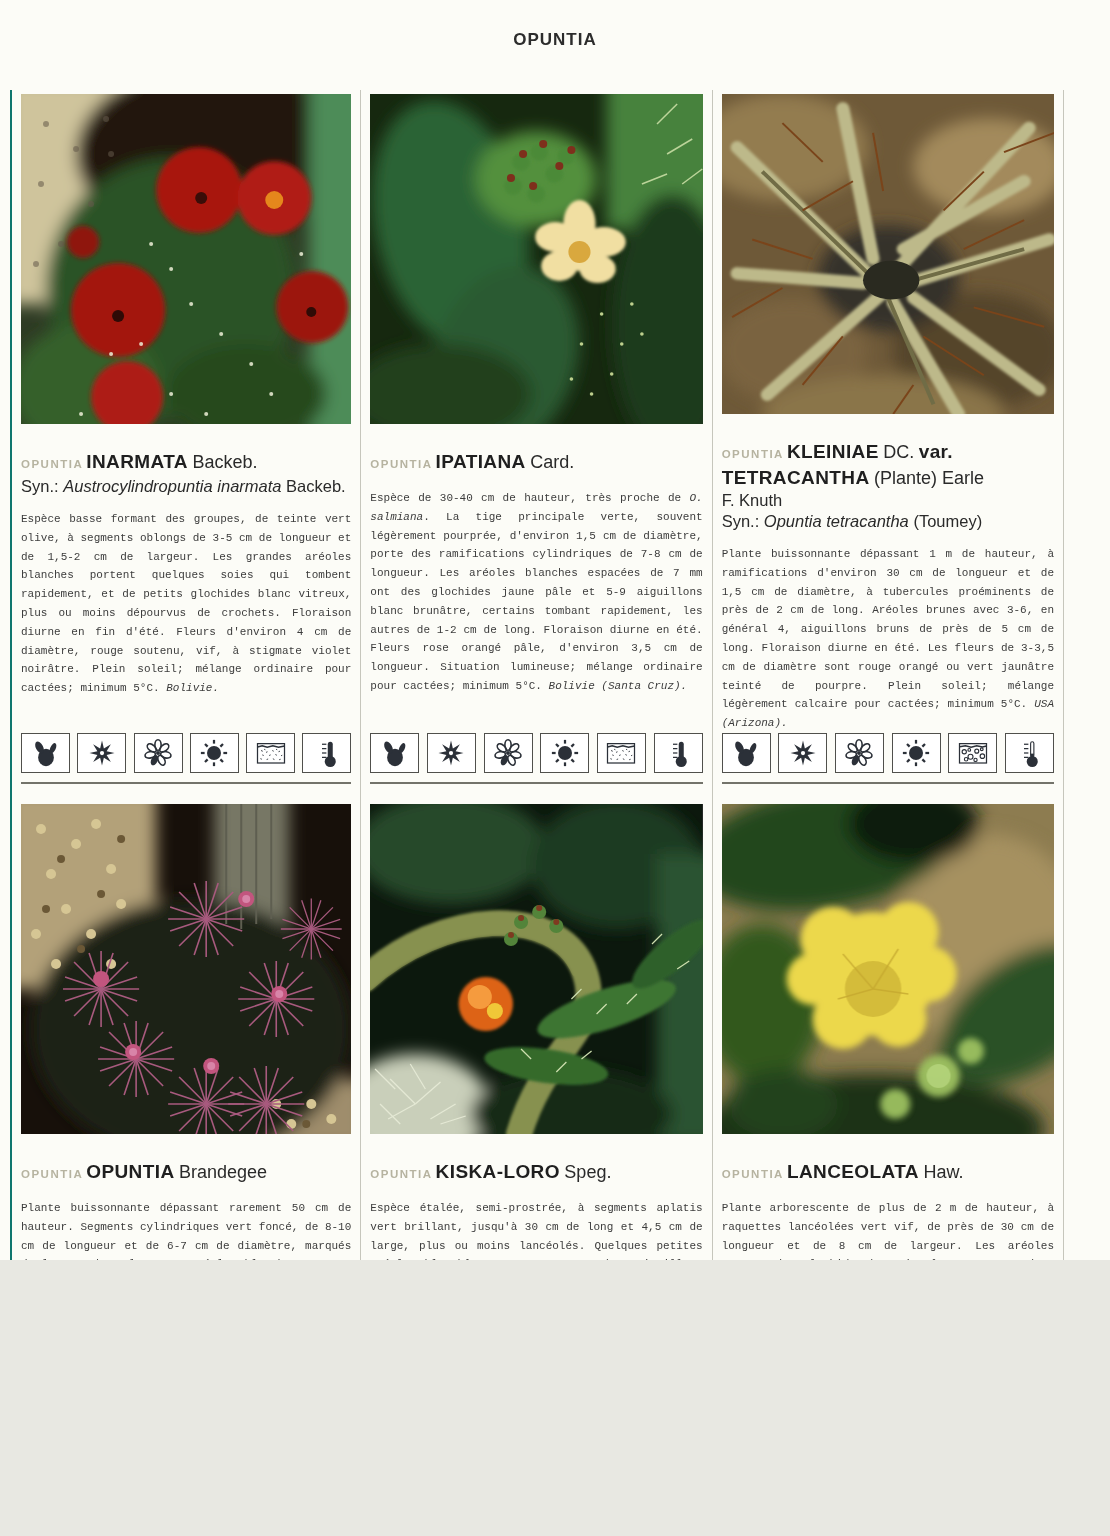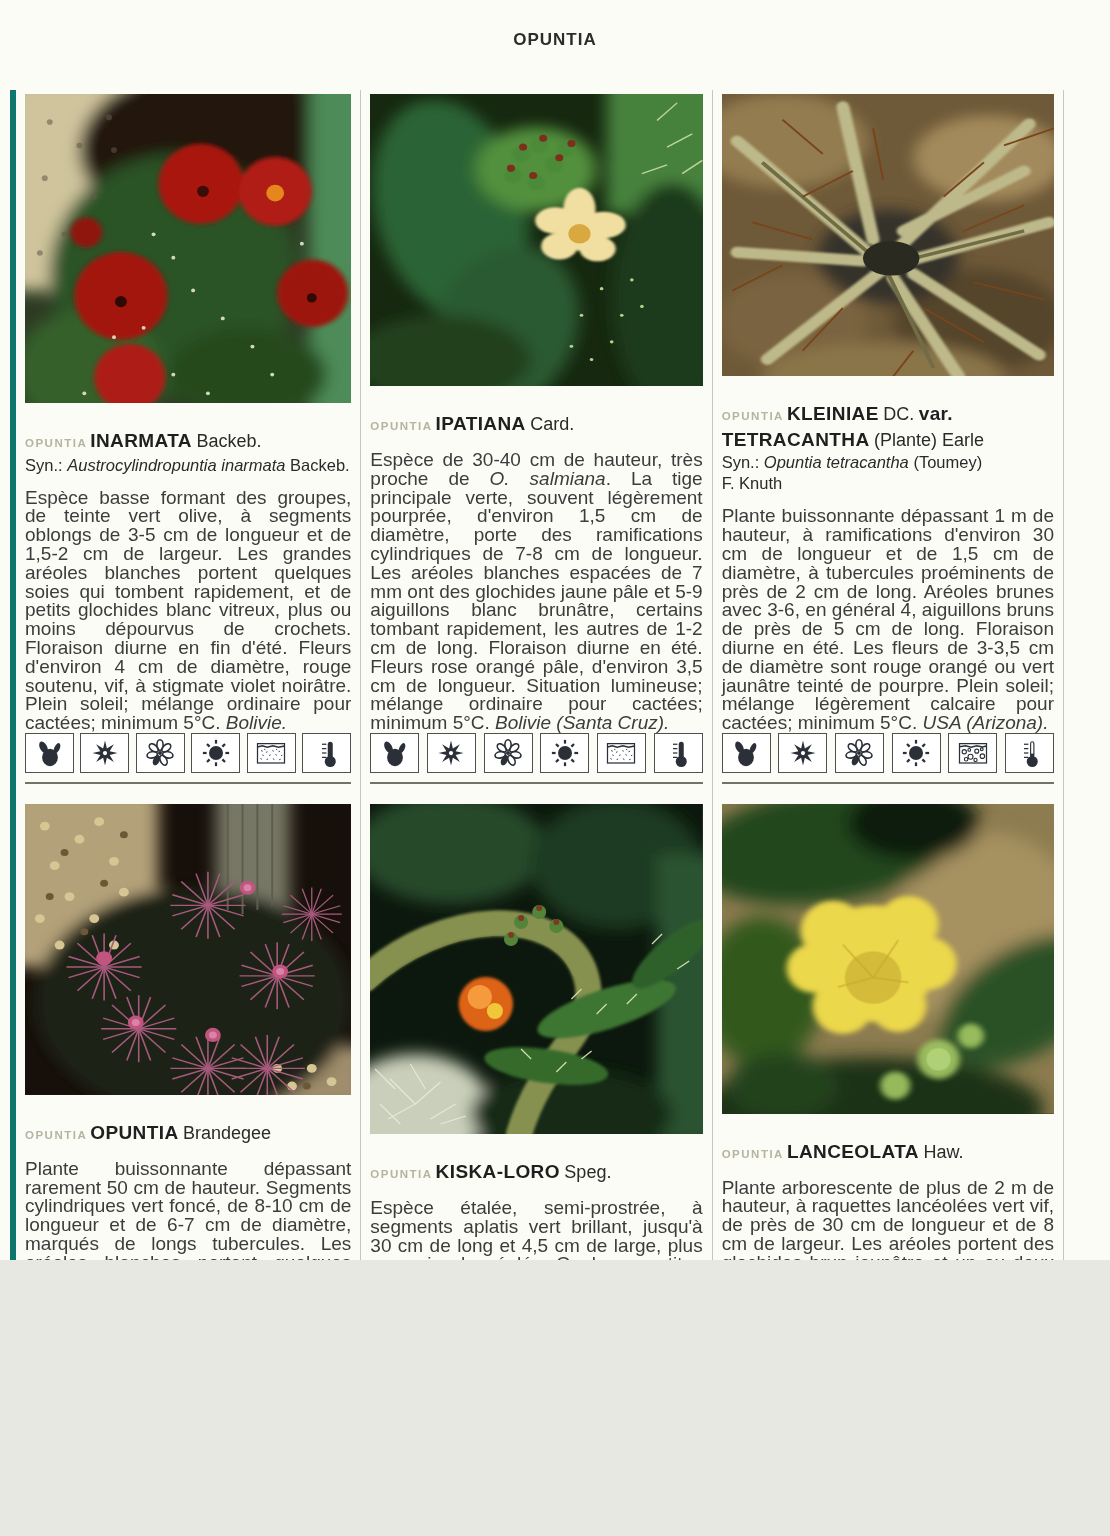--- a/index.html
+++ b/index.html
@@ -14,33 +14,33 @@
     font-size:17px; font-weight:bold; letter-spacing:1px; color:#2c2c2c;
   }
   .grid {
     margin:40px 46px 0 10px;
     display:grid; grid-template-columns:repeat(3,1fr); grid-template-rows:700px 690px;
   }
   .entry {
     display:flex; flex-direction:column;
     border-right:1px solid #c6c6bc; padding:4px 9px 6px 9px;
   }
-  .entry:nth-child(3n+1){ border-left:6px solid #0f766e; }
+  .entry:nth-child(3n+1){ border-left:2px solid #0f766e; }
   .entry.row2 { padding-top:14px; }
   .photo { width:100%; height:330px; overflow:hidden; background:#333; }
   .photo svg { width:100%; height:100%; display:block; }
   .heading { margin-top:26px; line-height:23px; }
   .genus { font-size:11.5px; font-weight:bold; letter-spacing:1.5px; color:#b6b3a0; margin-right:3px; }
   .species { font-size:19px; font-weight:bold; color:#1f1f1f; letter-spacing:.4px; }
   .author { font-size:18px; color:#2a2a2a; }
   .syn { font-size:16.5px; line-height:21px; color:#2a2a2a; }
   .it { font-style:italic; }
   .body {
-    margin-top:13px; font-size:19px; line-height:18.8px;
-    text-align:justify; color:#3c3c3c;
+    margin-top:13px; font-size:11px; line-height:18.8px;
+    text-align:justify; color:#3c3c3c;font-family:Liberation Mono, monospace;
   }
   .icons-block { margin-top:auto; }
   .icon-row { display:flex; justify-content:space-between; }
   .icon-box {
     width:49px; height:40px; border:1px solid #50504c; background:#fff;
     display:flex; align-items:center; justify-content:center;
   }
   .icon-box svg { width:30px; height:30px; }
   .hrule { border-top:2px solid #73736a; margin-top:9px; }
   .page-number {
@@ -426,26 +426,26 @@
       <header class="heading">
         <div>
           <span class="genus">OPUNTIA</span><span class="species">KLEINIAE</span>
           <span class="author">DC.</span>
           <span class="species">var.</span>
         </div>
         <div>
           <span class="species">TETRACANTHA</span>
           <span class="author">(Plante) Earle</span>
         </div>
+        <div class="syn"><span>F. Knuth</span></div>
         <div class="syn">
           <span>Syn.:</span>
           <span class="it">Opuntia tetracantha</span>
           <span>(Toumey)</span>
         </div>
-        <div class="syn"><span>F. Knuth</span></div>
       </header>
       <p class="body"><span>Plante buissonnante dépassant 1 m de hauteur, à ramifications d'environ 30 cm de longueur et de 1,5 cm de diamètre, à tubercules proéminents de près de 2 cm de long. Aréoles brunes avec 3-6, en général 4, aiguillons bruns de près de 5 cm de long. Floraison diurne en été. Les fleurs de 3-3,5 cm de diamètre sont rouge orangé ou vert jaunâtre teinté de pourpre. Plein soleil; mélange légèrement calcaire pour cactées; minimum 5°C. </span><span class="it"></span><span></span><span class="it">USA (Arizona).</span></p>
       <div class="icons-block">
         <div class="icon-row">
             <span class="icon-box">
               <svg viewBox="0 0 24 24" fill="#2b3038">
                 <ellipse cx="12" cy="15.5" rx="6.3" ry="7"></ellipse>
                 <ellipse cx="6.8" cy="7.5" rx="2.9" ry="5" transform="rotate(-28 6.8 7.5)"></ellipse>
                 <ellipse cx="17.6" cy="8.2" rx="2.2" ry="4.4" transform="rotate(24 17.6 8.2)"></ellipse>
               </svg>

